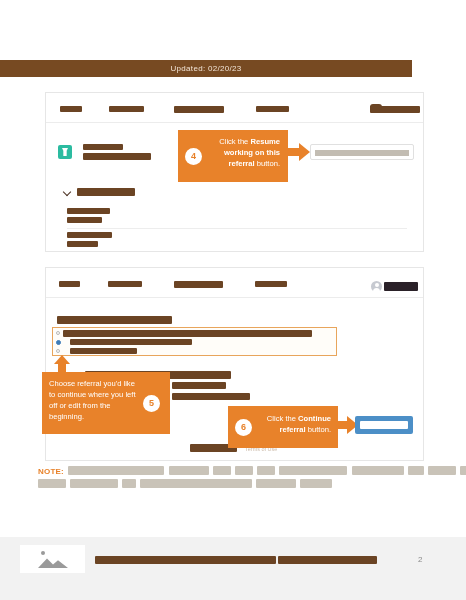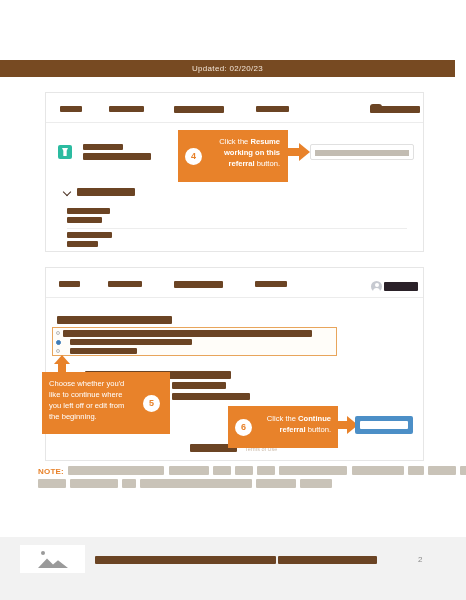--- a/index.html
+++ b/index.html
@@ -57,21 +57,21 @@
     background: #ffffff;
   }
   .img-ph-mtn {
     position: absolute; bottom: 7px; left: 8px; width: 30px; height: 15px;
   }
   .img-ph-dot {
     position: absolute; width: 4px; height: 4px; border-radius: 50%;
     background: #9a9a9a;
   }
   .updated-band {
-    position: absolute; left: 0; top: 60px; width: 455px; height: 17px;
+    position: absolute; left: 0; top: 60px; width: 412px; height: 17px;
     background: #774A22;
     display: flex; align-items: center; justify-content: center;
   }
   .updated-text {
     font-size: 8px; color: #F2E4D6; letter-spacing: 0.3px;
   }
 
   
   .card {
     position: absolute; background: #ffffff;
@@ -298,21 +298,21 @@
   <div class="rb" style="left:85px; top:371px; width:146px; height:8px;"></div>
   <div class="rb" style="left:172px; top:382px; width:54px; height:7px;"></div>
   <div class="rb" style="left:172px; top:393px; width:78px; height:7px;"></div>
   <div class="rb" style="left:190px; top:444px; width:47px; height:8px;"></div>
   <div class="terms-text">Terms of Use</div>
 
   <div class="arrow-up-stem" style="left:58px; top:362px; height:12px;"></div>
   <div class="arrow-up" style="left:54px; top:355px;"></div>
   <div class="callout callout5">
     <div class="callout-num" style="left:101px; top:23px;">5</div>
-    <span>Choose whether you'd like to continue where you left off or edit from the beginning.</span>
+    <span>Choose referral you'd like to continue where you left off or edit from the beginning.</span>
   </div>
 
   <div class="callout callout6">
     <div class="callout-num" style="left:7px; top:13px;">6</div>
     <span>Click the </span><b>Continue referral</b><span> button.</span>
   </div>
   <div class="arrow-stem" style="left:337px; top:421px; width:12px;"></div>
   <div class="arrow-right" style="left:347px; top:416px;"></div>
 
   <div class="blue-btn">

